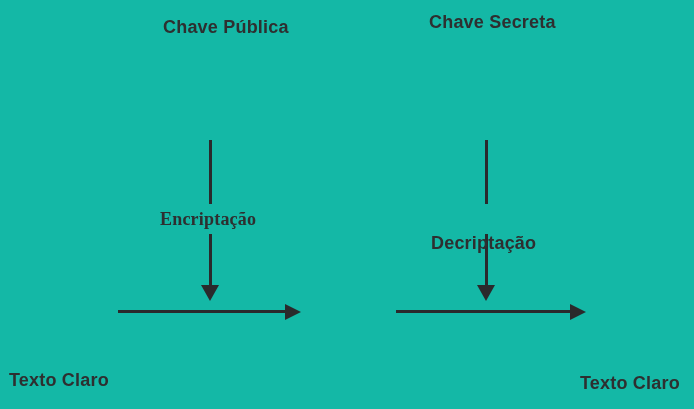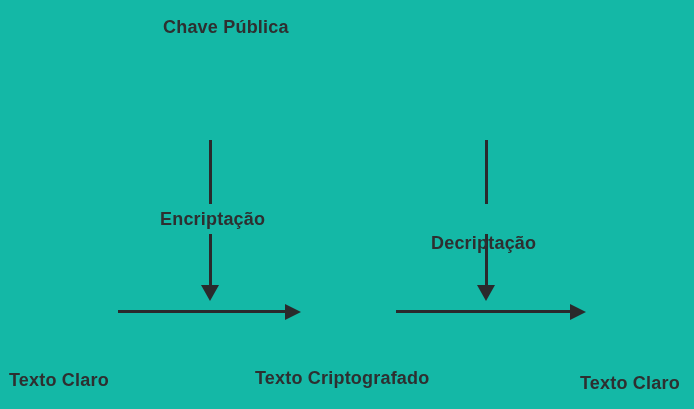--- a/index.html
+++ b/index.html
@@ -52,28 +52,29 @@
     border-left: 16px solid #2a2a2c;
   }
 </style>
 </head>
 <body>
 
 <div class="canvas">
 
   <div class="label" style="left:163px; top:16px;">Chave Pública</div>
 
+  <div class="label" style="left:429px; top:11px;">Chave Secreta</div>
 
   <div>
     <div class="vline" style="left:209px; top:140px; height:64px;"></div>
     <div class="vline" style="left:209px; top:234px; height:52px;"></div>
     <div class="tri-down" style="left:201px; top:285px;"></div>
   </div>
 
-  <div class="label" style="left:160px; top:208px;">Encriptação</div>
+  <div class="label" style="left:160px; top:208px;font-family:Liberation Serif, serif;">Encriptação</div>
 
   <div>
     <div class="vline" style="left:485px; top:140px; height:64px;"></div>
     <div class="vline" style="left:485px; top:234px; height:52px;"></div>
     <div class="tri-down" style="left:477px; top:285px;"></div>
   </div>
 
   <div class="label" style="left:431px; top:208px;margin-top:24px;">Decriptação</div>
 
   <div>
@@ -81,17 +82,16 @@
     <div class="tri-right" style="left:285px; top:304px;"></div>
   </div>
 
   <div>
     <div class="hline" style="left:396px; top:310px; width:174px;"></div>
     <div class="tri-right" style="left:570px; top:304px;"></div>
   </div>
 
   <div class="label" style="left:9px; top:369px;">Texto Claro</div>
 
-  <div class="label" style="left:255px; top:367px;">Texto Criptografado</div>
 
   <div class="label" style="left:580px; top:372px;">Texto Claro</div>
 
 </div>
 
 </body></html>

